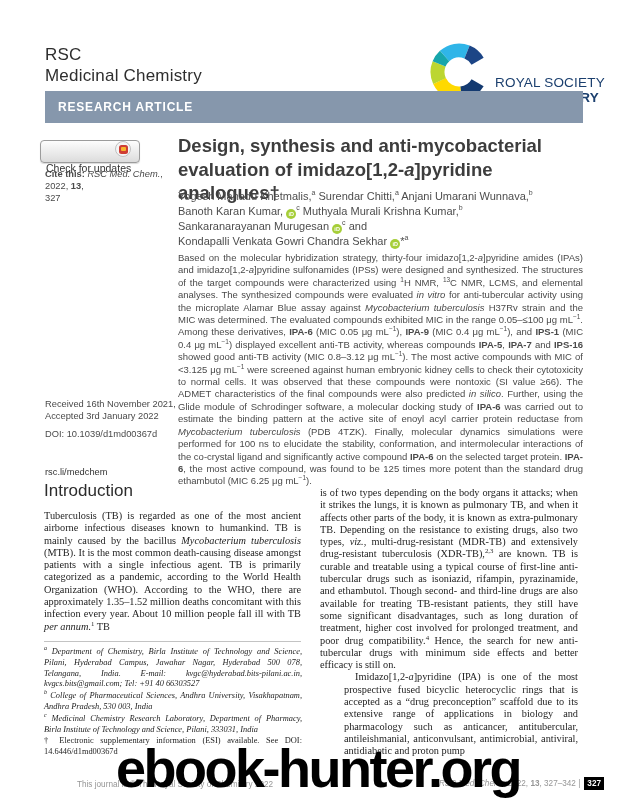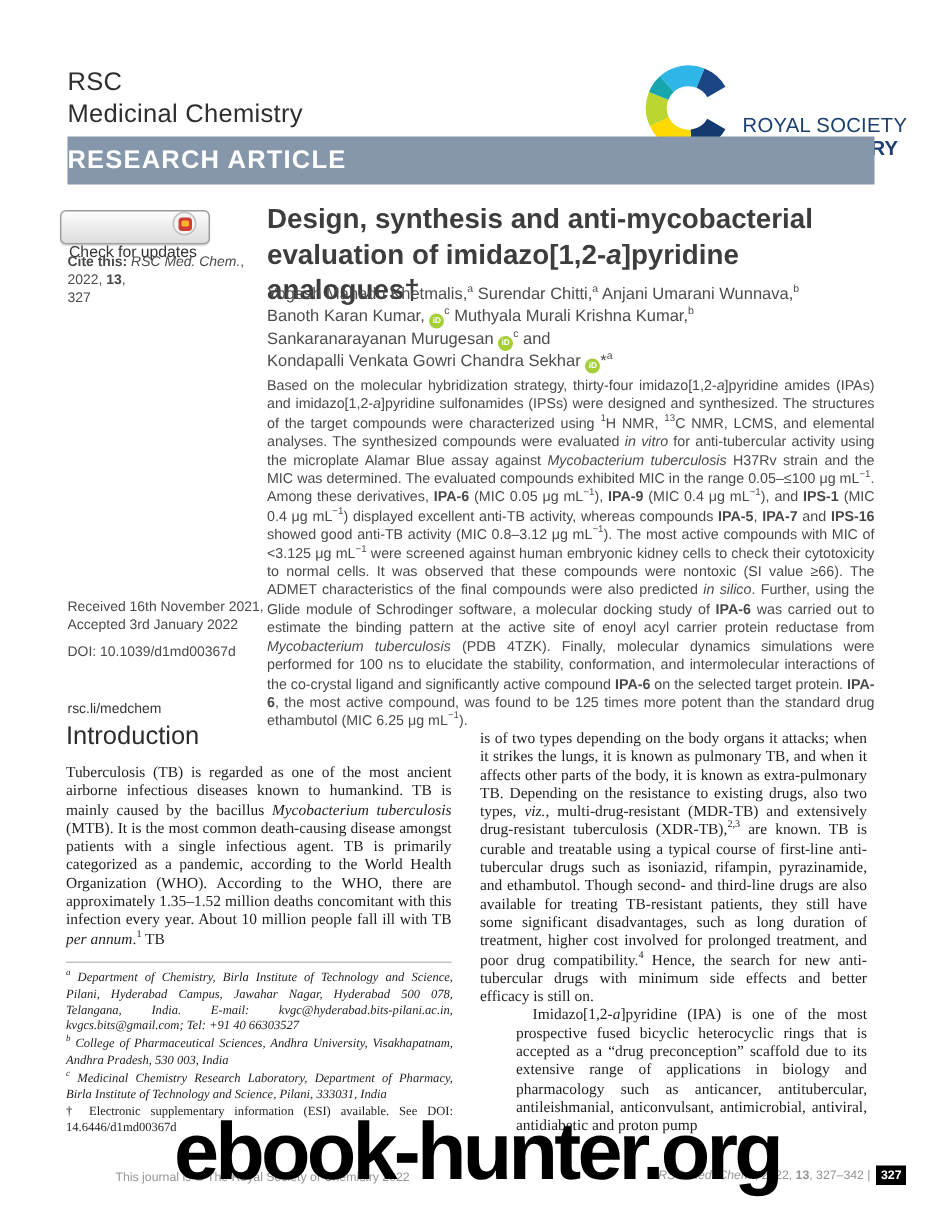--- a/index.html
+++ b/index.html
@@ -7,21 +7,21 @@
   .page{position:relative;width:620px;height:812px;background:#fff;overflow:hidden;}
 
   
   .journal-name{position:absolute;left:45px;top:44px;font-size:17px;line-height:21px;color:#2e2e2e;letter-spacing:.2px;}
   .logo{position:absolute;left:430px;top:43px;display:flex;align-items:flex-end;gap:7px;}
   .logo-text{font-size:13.5px;line-height:15px;color:#1b3f6e;letter-spacing:.2px;margin-top:2px;}
   .logo-text b{font-weight:bold;}
 
   
   .banner{position:absolute;left:45px;top:91px;width:538px;height:32px;background:#8697ac;}
-  .banner span{display:block;line-height:32px;color:#fff;font-weight:bold;font-size:17px;letter-spacing:.8px;}
+  .banner span{display:block;padding-left:13px;line-height:32px;color:#fff;font-weight:bold;font-size:12px;letter-spacing:.8px;}
 
   
   .badge{position:absolute;left:40px;top:140px;height:21px;display:inline-flex;align-items:flex-end;gap:5px;padding:0 8px 0 5px;
          border:1px solid #9c9c9c;border-radius:4px;background:linear-gradient(#fdfdfd,#dcdcdc);
          font-size:10.5px;color:#333;cursor:pointer;box-shadow:0 1px 1px rgba(0,0,0,.15);flex-direction:column;}
   .cm-outer{position:relative;width:14px;height:14px;border-radius:50%;background:#f5f5f5;border:1px solid #c0c0c0;flex:0 0 auto;}
   .cm-inner{position:absolute;left:2.5px;top:2.5px;width:9px;height:9px;border-radius:2.5px;background:#cf3d33;}
   .cm-pages{position:absolute;left:4.5px;top:5px;width:5px;height:3.5px;background:#f7b52c;border-radius:1px;}
   .cite{position:absolute;left:45px;top:168px;width:135px;font-size:9.3px;line-height:12px;color:#4a4a4a;}
   .meta{position:absolute;left:45px;width:135px;font-size:9.3px;line-height:12px;color:#4a4a4a;}

